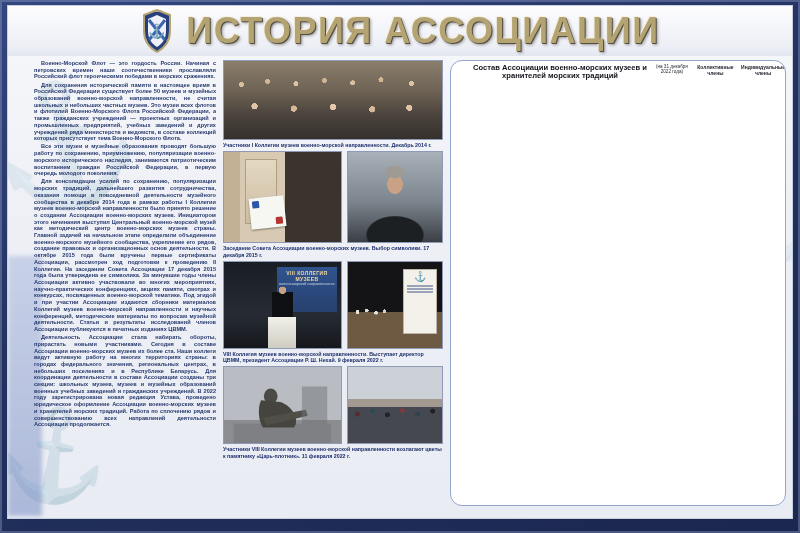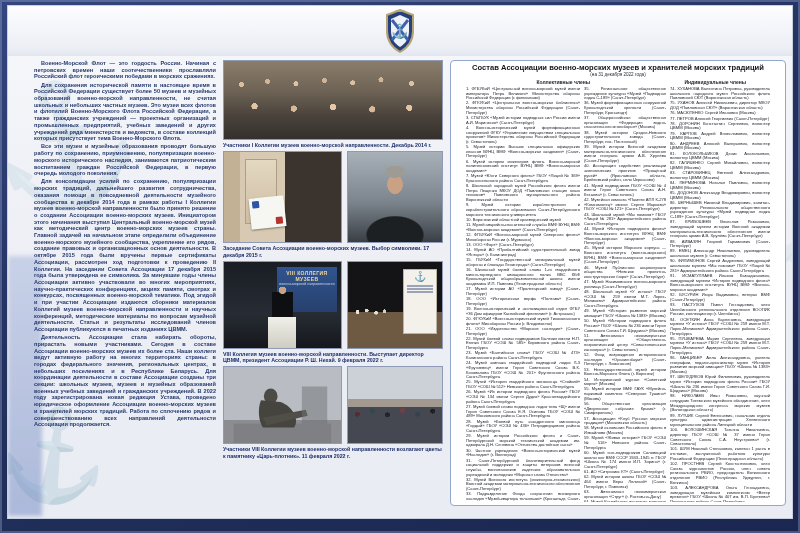--- a/index.html
+++ b/index.html
@@ -94,22 +94,22 @@
   .phG{flex:1;height:78px;
     background:
      radial-gradient(4px 4px at 10% 62%,#5b2a2e 60%,transparent 66%),
      radial-gradient(4px 4px at 26% 58%,#2e4a4e 60%,transparent 66%),
      radial-gradient(4px 4px at 42% 63%,#21242a 60%,transparent 66%),
      radial-gradient(4px 4px at 58% 57%,#7a3b40 60%,transparent 66%),
      radial-gradient(4px 4px at 74% 62%,#33424f 60%,transparent 66%),
      radial-gradient(4px 4px at 90% 58%,#1f2125 60%,transparent 66%),
      linear-gradient(180deg,#ccd1d8 0 42%,#a29a90 42% 52%,#454850 52% 100%);}
   
-  .panel{flex:1;background:#ffffff;border:1px solid #93a6cb;border-radius:4px;
-    padding:3px 15px;box-sizing:border-box;display:flex;flex-direction:column;overflow:hidden;}
+  .panel{flex:1;background:#ffffff;border:1px solid #93a6cb;border-radius:12px;
+    padding:3px 15px;box-sizing:border-box;display:flex;overflow:hidden;}
   .panel-title{font-size:7.6px;font-weight:700;color:#14161c;text-align:center;line-height:1.1;}
   .panel-sub{font-size:4.6px;color:#2a2d35;text-align:center;margin-bottom:2px;}
   .group-headers{display:flex;font-size:5px;font-weight:700;color:#1c1f27;margin-bottom:1.5px;}
   .group-headers .gc{flex:0 0 64%;text-align:center;}
   .group-headers .gi{flex:1;text-align:center;}
   .cols{display:flex;gap:4px;flex:1;overflow:hidden;}
   .c{font-size:4.1px;line-height:1.14;color:#1d1f27;overflow:hidden;}
   .c1{flex:0 0 37.5%;}
   .c2{flex:0 0 27%;}
   .c3{flex:1;}
@@ -127,20 +127,21 @@
     <div class="blue-blob"></div>
 
     <header>
       <svg class="emblem" viewBox="0 0 34 44">
         <path d="M17 1 L30 6 V22 C30 33 24 39 17 43 C10 39 4 33 4 22 V6 Z" fill="#27407c" stroke="#b5a473" stroke-width="2"></path>
         <path d="M17 6 L26 10 V22 C26 30 22 35 17 38 C12 35 8 30 8 22 V10 Z" fill="#eef1f7"></path>
         <path d="M9 11 L25 31 M25 11 L9 31" stroke="#3f62b0" stroke-width="3"></path>
         <text x="17" y="27" font-size="14" text-anchor="middle" fill="#b5893d">⚓</text>
         <path d="M12 3 h10 l-1 -2 h-8 Z" fill="#b5a473"></path>
       </svg>
+      <h1>ИСТОРИЯ АССОЦИАЦИИ</h1>
     </header>
 
     <div class="content">
 
       <div class="col-text">
           <div class="para">Военно-Морской Флот — это гордость России. Начиная с петровских времен наши соотечественники прославляли Российский флот героическими победами в морских сражениях.</div>
           <div class="para">Для сохранения исторической памяти в настоящее время в Российской Федерации существует более 50 музеев и музейных образований военно-морской направленности, не считая школьных и небольших частных музеев. Это музеи всех флотов и флотилий Военно-Морского Флота Российской Федерации, а также гражданских учреждений — проектных организаций и промышленных предприятий, учебных заведений и других учреждений ряда министерств и ведомств, в составе коллекций которых присутствует тема Военно-Морского Флота.</div>
           <div class="para">Все эти музеи и музейные образования проводят большую работу по сохранению, приумножению, популяризации военно-морского исторического наследия, занимаются патриотическим воспитанием граждан Российской Федерации, в первую очередь молодого поколения.</div>
           <div class="para">Для консолидации усилий по сохранению, популяризации морских традиций, дальнейшего развития сотрудничества, оказания помощи в повседневной деятельности музейного сообщества в декабре 2014 года в рамках работы I Коллегии музеев военно-морской направленности было принято решение о создании Ассоциации военно-морских музеев. Инициатором этого начинания выступил Центральный военно-морской музей как методический центр военно-морских музеев страны. Главной задачей на начальном этапе определили объединение военно-морского музейного сообщества, укрепление его рядов, создание правовых и организационных основ деятельности. В октябре 2015 года были вручены первые сертификаты Ассоциации, рассмотрен ход подготовки к проведению II Коллегии. На заседании Совета Ассоциации 17 декабря 2015 года была утверждена ее символика. За минувшие годы члены Ассоциации активно участвовали во многих мероприятиях, научно-практических конференциях, акциях памяти, смотрах и конкурсах, посвященных военно-морской тематике. Под эгидой и при участии Ассоциации издаются сборники материалов Коллегий музеев военно-морской направленности и научных конференций, методические материалы по вопросам музейной деятельности. Статьи и результаты исследований членов Ассоциации публикуются в печатных изданиях ЦВММ.</div>
           <div class="para">Деятельность Ассоциации стала набирать обороты, прирастать новыми участниками. Сегодня в составе Ассоциации военно-морских музеев их более ста. Наши коллеги ведут активную работу на многих территориях страны: в городах федерального значения, региональных центрах, в небольших поселениях и в Республике Беларусь. Для координации деятельности в составе Ассоциации созданы три секции: школьных музеев, музеев и музейных образований военных учебных заведений и гражданских учреждений. В 2022 году зарегистрирована новая редакция Устава, проведено юридическое оформление Ассоциации военно-морских музеев и хранителей морских традиций. Работа по сплочению рядов и совершенствованию всех направлений деятельности Ассоциации продолжается.</div>

